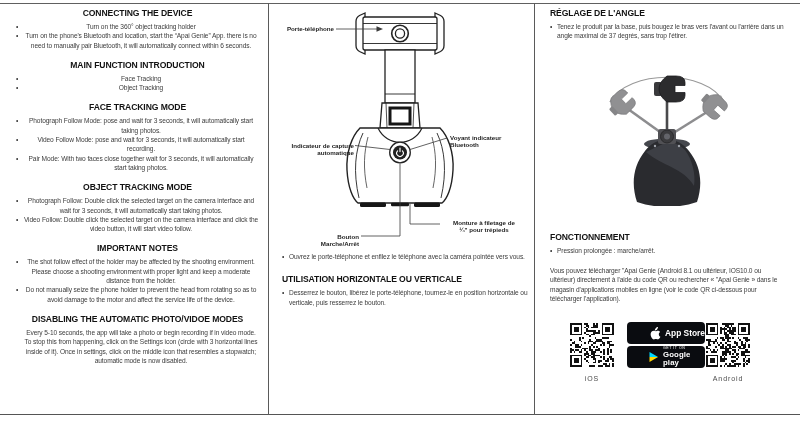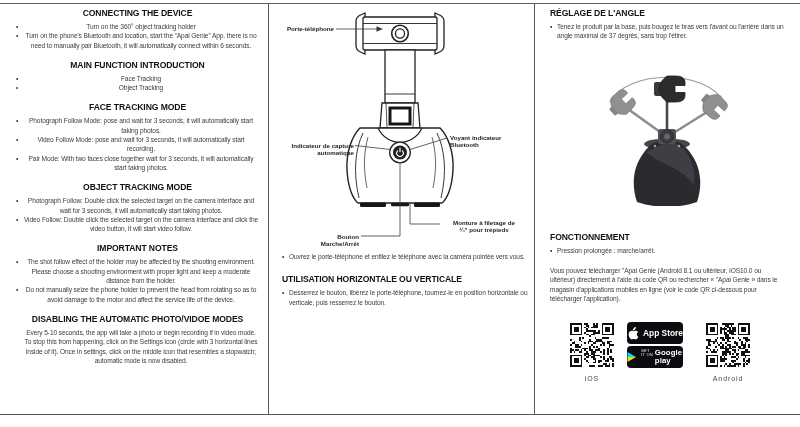--- a/index.html
+++ b/index.html
@@ -24,24 +24,24 @@
   .dlabel.right{text-align:right;}
   .dlabel.center{text-align:center;}
 
   svg{position:absolute;display:block;}
 
   .qr{position:absolute;width:44px;height:44px;}
   .store-label{position:absolute;width:44px;text-align:center;font-size:7px;
                letter-spacing:.9px;color:#4a4a4a;}
 
   .badge{position:absolute;width:56px;height:22px;background:#0a0c10;border-radius:4px;
-         display:flex;align-items:center;justify-content:flex-end;color:#fff;gap:4px;}
+         display:flex;align-items:center;justify-content:flex-end;color:#fff;gap:4px;padding-left:22px;}
   .badge .icon{position:static;flex:0 0 auto;}
   .badge-apple .txt{font-size:8.4px;font-weight:700;letter-spacing:0;}
-  .badge-google .stack{display:flex;flex-direction:row;justify-content:center;}
+  .badge-google .stack{display:flex;flex-direction:column;justify-content:center;}
   .badge-google .small{font-size:3.6px;letter-spacing:.5px;line-height:4.5px;font-weight:400;}
   .badge-google .big{font-size:7.8px;line-height:8.5px;font-weight:600;letter-spacing:.1px;}
 </style>
 </head>
 <body>
 
 <div id="page">
 
   <div class="rule rule-top"></div>
   <div class="rule rule-bottom"></div>

